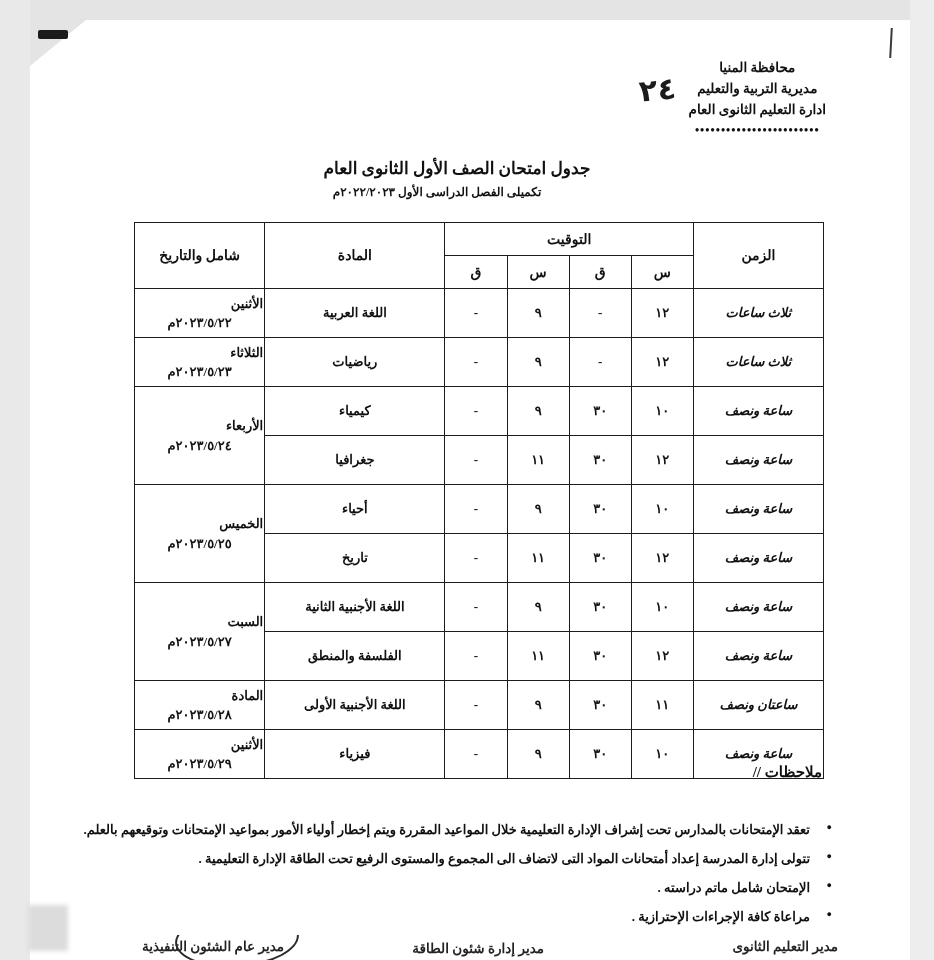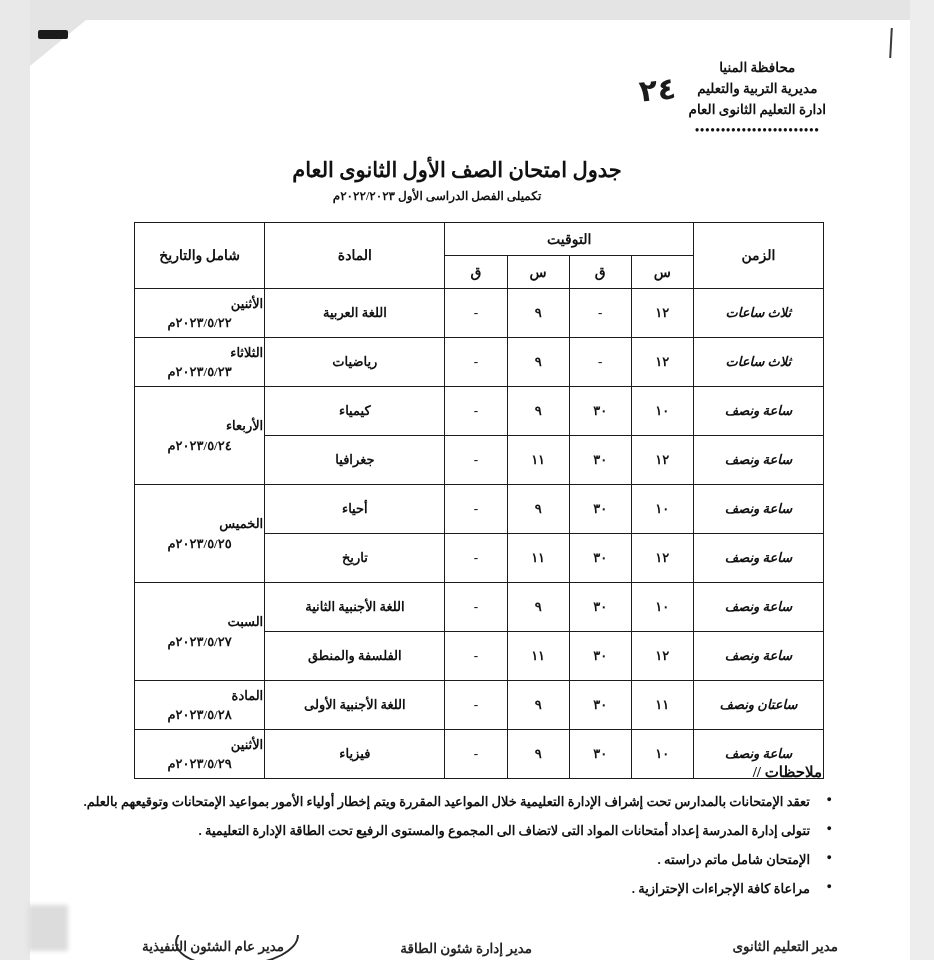--- a/index.html
+++ b/index.html
@@ -84,21 +84,21 @@
   }
 
   
   .title-wrap {
     position: absolute;
     left: 0; right: 0;
     top: 158px;
     text-align: center;
   }
   .title-wrap .t1 {
-    font-size: 21px;
+    font-size: 17px;
     font-weight: bold;
     color: #111;
     margin-bottom: 6px;
     padding-right: 60px;
     margin-left: 40px;
   }
   .title-wrap .t2 {
     font-size: 12px;
     font-weight: bold;
     color: #111;
@@ -147,21 +147,21 @@
     right: 112px;
     top: 763px;
     font-size: 15px;
     font-weight: bold;
     color: #111;
   }
   .notes {
     position: absolute;
     right: 96px;
     left: 70px;
-    top: 792px;
+    top: 820px;
     font-size: 13px;
     color: #111;
     font-weight: bold;
   }
   .notes ul {
     margin: 0;
     padding: 0 28px 0 0;
     list-style: none;
   }
   .notes li {
@@ -188,21 +188,21 @@
     font-weight: bold;
     color: #111;
     overflow: hidden;
   }
   .footer .sig {
     position: absolute;
     white-space: nowrap;
     opacity: .92;
   }
   .sig-a { right: 6px; top: 3px; }
-  .sig-b { right: 312px; top: 5px; }
+  .sig-b { right: 300px; top: 5px; }
   .sig-c { right: 560px; top: 3px; }
   .oval {
     position: absolute;
     right: 545px;
     top: -24px;
     width: 120px;
     height: 52px;
     border: 2px solid #2a2a2a;
     border-radius: 50%;
     transform: rotate(-4deg);

